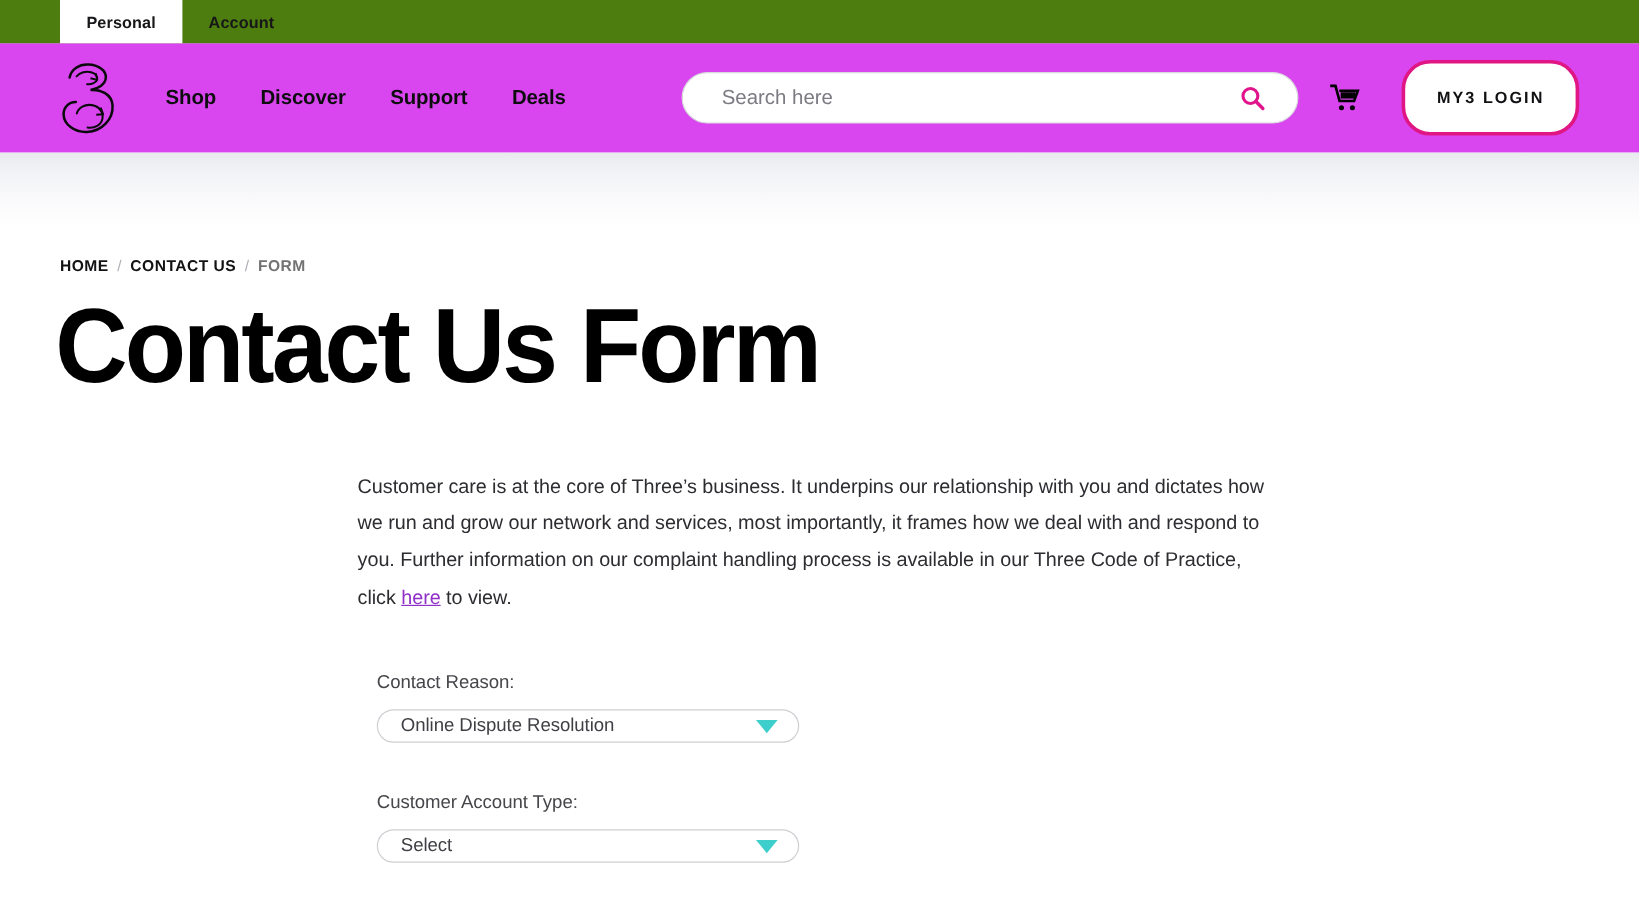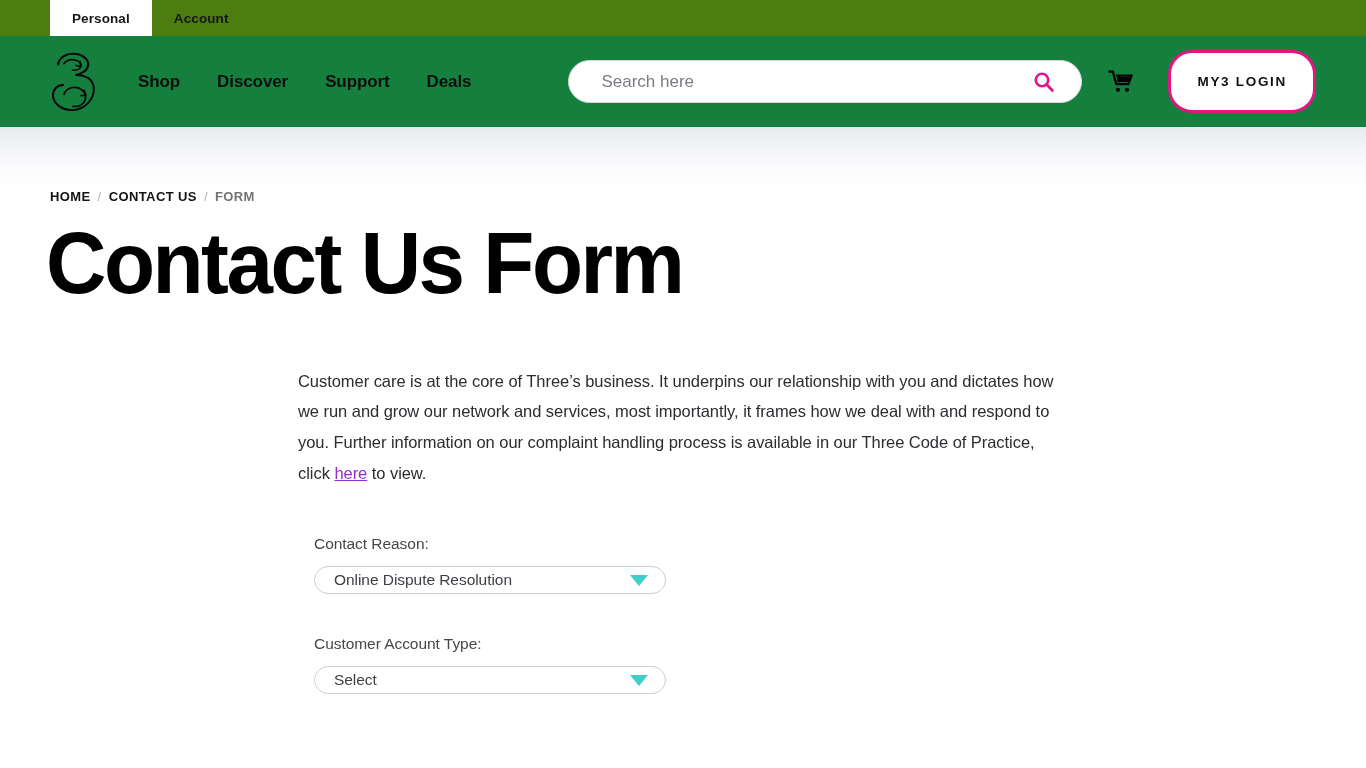--- a/index.html
+++ b/index.html
@@ -38,21 +38,21 @@
     border: none;
     font-family: "Liberation Sans", sans-serif;
   }
   .tab.active {
     background: #ffffff;
   }
 
   
   .header {
     height: 91px;
-    background: #15803d;
+    background: #d946ef;
     display: flex;
     align-items: center;
     padding: 0 50px;
     position: relative;
     z-index: 4;
   }
   .logo {
     width: 48px;
     height: 62px;
     flex: 0 0 auto;
@@ -141,20 +141,21 @@
 
   
   .page {
     padding: 0 50px;
     background: #fff;
   }
   .breadcrumb {
     display: flex;
     align-items: center;
     gap: 7px;
+    margin-top: 25px;
     font-size: 13px;
     letter-spacing: 0.4px;
   }
   .crumb {
     font-weight: 700;
     color: #121214;
     cursor: pointer;
   }
   .crumb.current {
     font-weight: 700;

